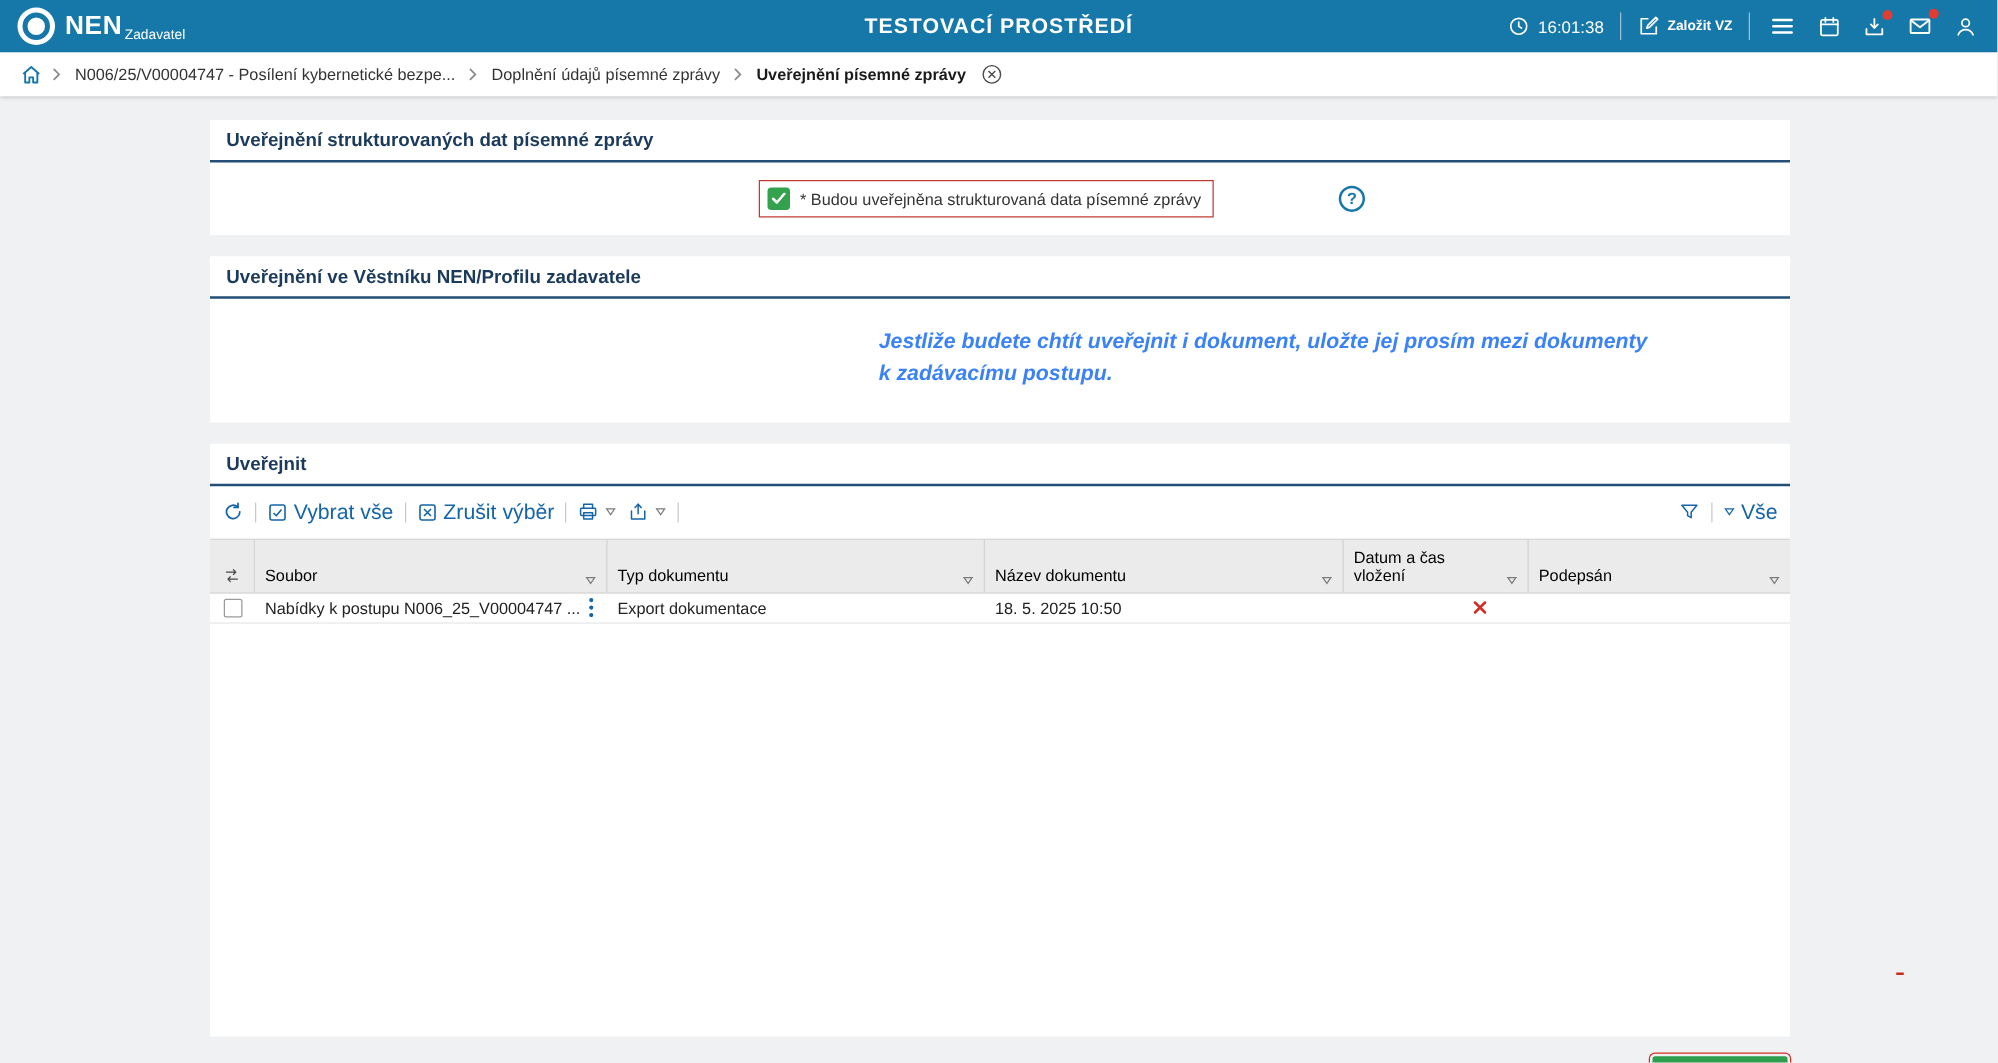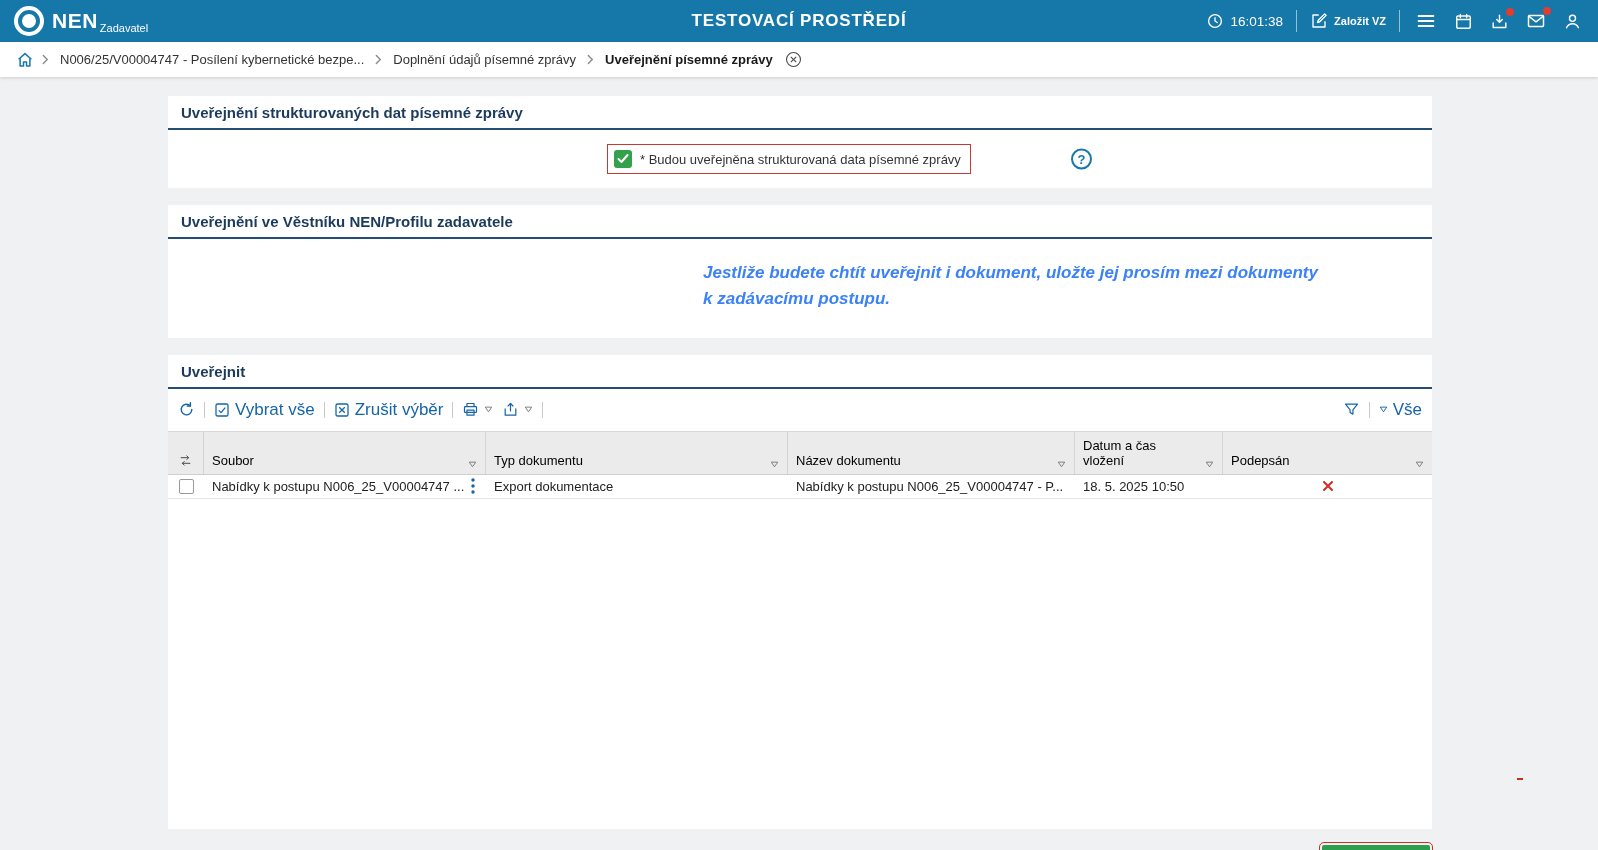--- a/index.html
+++ b/index.html
@@ -328,21 +328,20 @@
         <span>Nabídky k postupu N006_25_V00004747 ...</span>
         <button class="dots-btn">
           <svg width="4" height="16" viewBox="0 0 4 16" fill="#1565a8">
               <circle cx="2" cy="2" r="1.7"></circle>
               <circle cx="2" cy="8" r="1.7"></circle>
               <circle cx="2" cy="14" r="1.7"></circle>
             </svg>
         </button>
       </div>
       <div class="td col-type">Export dokumentace</div>
-      <div class="td col-name">Nabídky k postupu N006_25_V00004747 - P...</div>
       <div class="td col-date">18. 5. 2025 10:50</div>
       <div class="td col-signed">
         <svg width="12" height="12" viewBox="0 0 12 12" stroke="#cf2e24" stroke-width="2" stroke-linecap="round" fill="none">
             <path d="M2 2l8 8M10 2l-8 8"></path>
           </svg>
       </div>
     </div>
 
     <div class="grid-filler"></div>
   </div>

